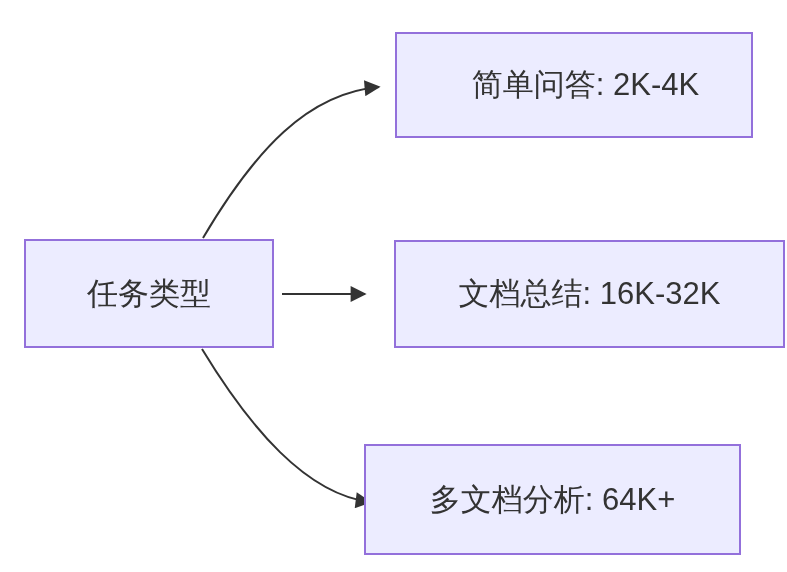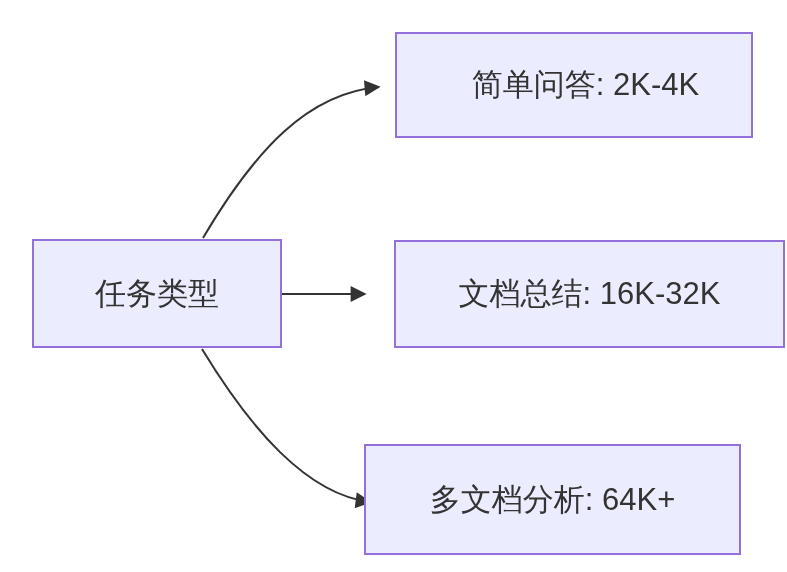--- a/index.html
+++ b/index.html
@@ -31,21 +31,21 @@
     align-items: center;
     justify-content: center;
   }
   .node-label {
     color: #333333;
     font-size: 31px;
     line-height: 1.2;
     white-space: nowrap;
     text-align: center;
   }
-  .node-root   { left: 32px;  top: 239px; width: 250px; height: 109px; }
+  .node-root   { left: 24px;  top: 239px; width: 250px; height: 109px; }
   .node-b1     { left: 395px; top: 32px;  width: 358px; height: 106px; padding-left: 23px; }
   .node-b2     { left: 394px; top: 240px; width: 391px; height: 108px; }
   .node-b3     { left: 364px; top: 444px; width: 377px; height: 111px; }
   .edge-path {
     fill: none;
     stroke: #333333;
     stroke-width: 2px;
   }
 </style>
 </head>

